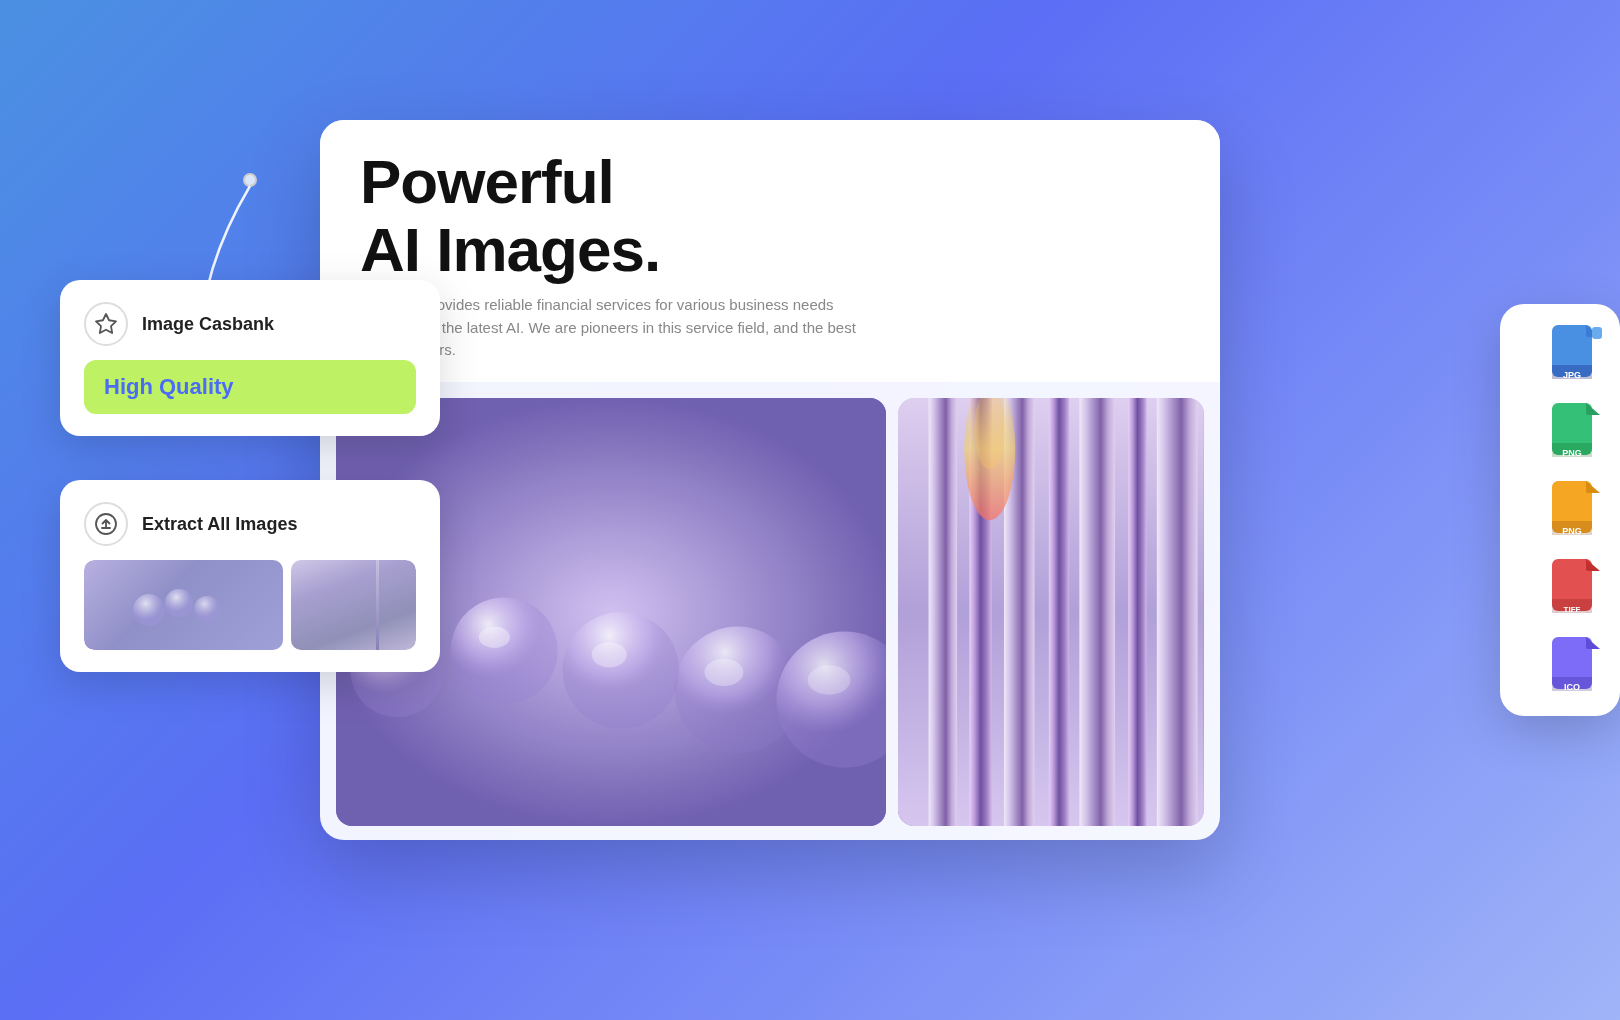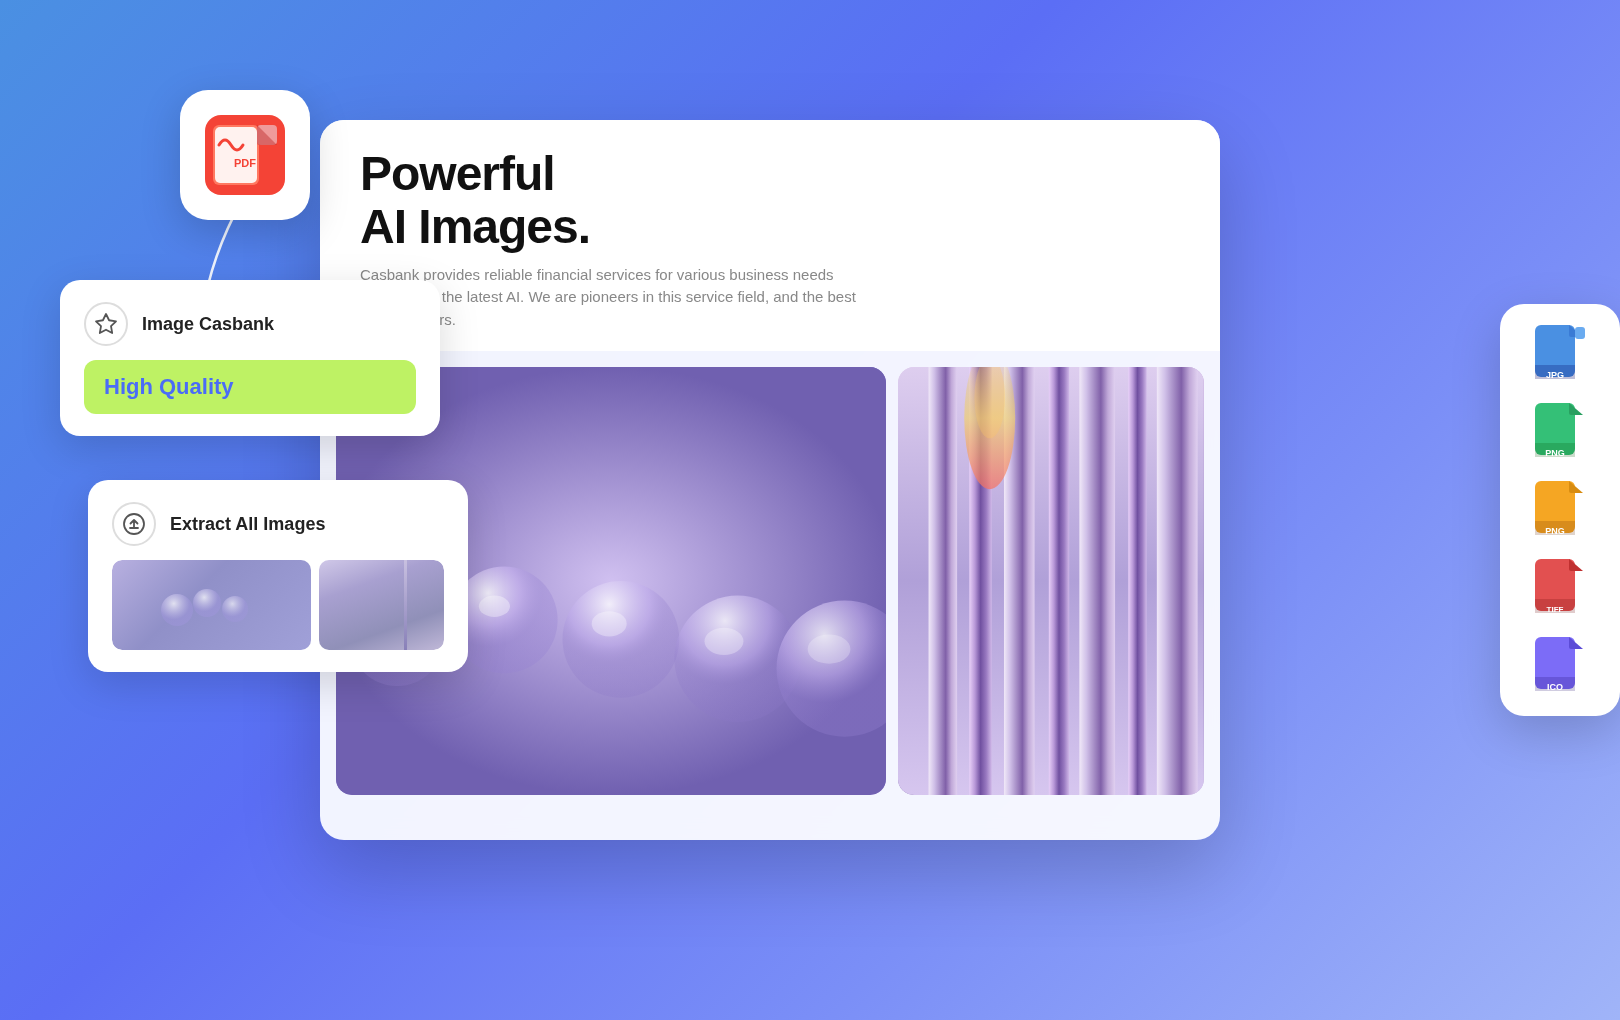--- a/index.html
+++ b/index.html
@@ -37,21 +37,21 @@
       box-shadow: 0 30px 80px rgba(0,0,0,0.2);
       backdrop-filter: blur(10px);
     }
 
     .main-window-header {
       background: white;
       padding: 28px 40px 20px 40px;
     }
 
     .main-window-title {
-      font-size: 48px;
+      font-size: 62px;
       font-weight: 900;
       color: #111;
       line-height: 1.1;
       letter-spacing: -1px;
     }
 
     .main-window-subtitle {
       font-size: 15px;
       color: #888;
       margin-top: 10px;
@@ -168,21 +168,20 @@
     .extract-card {
       position: absolute;
       left: 0;
       top: 420px;
       width: 380px;
       background: white;
       border-radius: 20px;
       box-shadow: 0 12px 40px rgba(0,0,0,0.15);
       padding: 22px 24px;
       z-index: 10;
-      margin-left: 28px;
     }
 
     .extract-thumbnails {
       display: flex;
       gap: 8px;
       margin-top: 12px;
       border-radius: 10px;
       overflow: hidden;
     }
 
@@ -221,21 +220,21 @@
       top: 50%;
       transform: translateY(-50%);
       width: 120px;
       background: white;
       border-radius: 24px;
       box-shadow: 0 16px 50px rgba(0,0,0,0.18);
       padding: 20px 16px;
       display: flex;
       flex-direction: column;
       gap: 18px;
-      align-items: center;
+      align-items: flex-end;
       z-index: 10;
     }
 
     .file-format-item {
       display: flex;
       flex-direction: column;
       align-items: center;
       gap: 4px;
     }
 
@@ -247,31 +246,20 @@
       display: flex;
       align-items: center;
       justify-content: center;
     }
   </style>
 </head>
 <body>
 
 <div class="scene">
 
-  <div class="pdf-icon-card">
-    <svg class="pdf-icon" viewBox="0 0 80 80" fill="none" xmlns="http://www.w3.org/2000/svg">
-      <rect width="80" height="80" rx="16" fill="#f44336"></rect>
-      <rect x="8" y="10" width="46" height="60" rx="6" fill="#ff7961"></rect>
-      <rect x="10" y="12" width="42" height="56" rx="5" fill="white" fill-opacity="0.9"></rect>
-      <path d="M14 30 Q20 20 26 30 Q32 40 38 30" stroke="#f44336" stroke-width="3" fill="none" stroke-linecap="round"></path>
-      <rect x="52" y="10" width="20" height="20" rx="4" fill="#ef9a9a"></rect>
-      <path d="M52 10 L52 28 Q52 30 54 30 L72 30 L52 10Z" fill="#b71c1c" fill-opacity="0.4"></path>
-      <text x="40" y="52" text-anchor="middle" font-size="11" font-weight="800" fill="#f44336" font-family="sans-serif">PDF</text>
-    </svg>
-  </div>
 
   <svg class="connector-svg" width="200" height="400" viewBox="0 0 200 400">
 
     <circle cx="110" cy="30" r="6" fill="rgba(255,255,255,0.8)" stroke="#ccc" stroke-width="2"></circle>
     <path d="M 110 36 Q 60 120 60 200" stroke="white" stroke-width="2.5" fill="none" stroke-opacity="0.9"></path>
 
     <circle cx="60" cy="200" r="5" fill="#e879a0"></circle>
     <path d="M 60 205 L 60 280" stroke="white" stroke-width="2.5" fill="none" stroke-opacity="0.9"></path>
   </svg>
 

